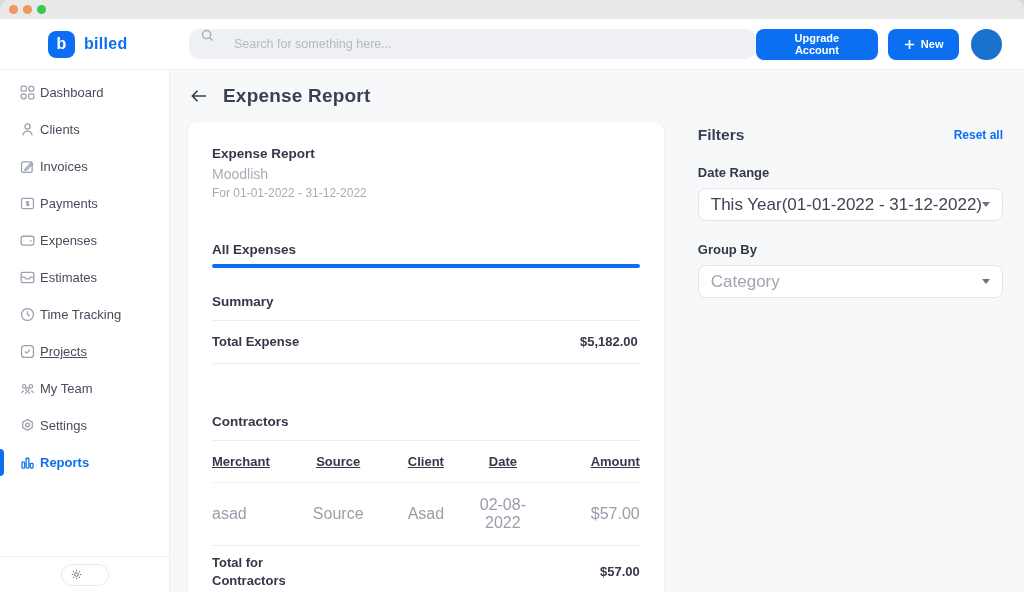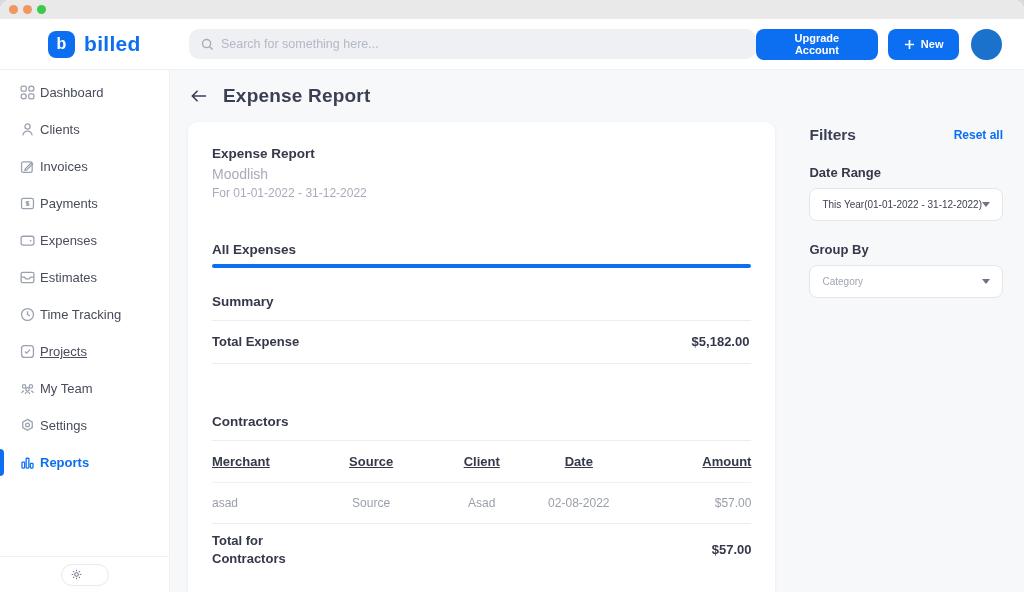--- a/index.html
+++ b/index.html
@@ -9,22 +9,22 @@
   
   .chrome { height:19px; background:#e9e9e9; display:flex; align-items:center; padding-left:9px; gap:5px; }
   .dot { width:9px; height:9px; border-radius:50%; }
   .dot1,.dot2 { background:#f0965e; }
   .dot3 { background:#3cc94c; }
 
   
   .header { height:51px; background:#fff; display:flex; align-items:center; border-bottom:1px solid #f0f1f4; padding:0 22px 0 48px; }
   .logo { display:flex; align-items:center; gap:9px; width:140px; }
   .logo-mark { width:27px; height:27px; border-radius:8px; background:#0c6ff2; color:#fff; font-weight:bold; font-size:16px; display:flex; align-items:center; justify-content:center; }
-  .logo-text { color:#0c6ff2; font-size:21px; font-weight:bold; letter-spacing:.3px; }
-  .search { flex:0 0 567px; height:30px; margin-left:2px; background:#eef0f3; border-radius:10px; display:flex; align-items:center; padding:0 12px; gap:7px; }
+  .logo-text { color:#0c6ff2; font-size:16px; font-weight:bold; letter-spacing:.3px; }
+  .search { flex:0 0 567px; height:30px; margin-left:2px; background:#eef0f3; border-radius:10px; display:flex; padding:0 12px; gap:20px; }
   .search input { border:none; outline:none; background:transparent; font-size:12.5px; color:#6b7280; width:100%; font-family:inherit; }
   .search input::placeholder { color:#b3b9c4; }
   .hdr-actions { margin-left:auto; display:flex; align-items:center; gap:10px; }
   .btn { height:31px; border:none; border-radius:8px; background:#0c6ff2; color:#fff; font-weight:bold; font-size:11px; padding:0 16px; display:flex; align-items:center; gap:6px; cursor:pointer; font-family:inherit; }
   .avatar { width:31px; height:31px; border-radius:50%; background:#1b72cc; margin-left:2px; }
 
   
   .body { display:flex; height:522px; }
   .sidebar { width:170px; background:#fff; border-right:1px solid #eef0f2; position:relative; padding-top:4px; }
   .nav-item { height:37px; display:flex; align-items:center; gap:4px; padding-left:19px; color:#484c5c; font-size:13px; position:relative; cursor:pointer; }
@@ -48,34 +48,34 @@
   .rpt-period { font-size:12px; color:#a7acb8; }
   .tab-label { margin-top:42px; font-size:13.5px; font-weight:bold; color:#343849; }
   .tab-bar { margin-top:7px; height:4px; background:#0c6ff2; border-radius:2px; }
   .sec-heading { font-size:13.5px; font-weight:bold; color:#343849; padding-bottom:11px; border-bottom:1px solid #ebedf0; }
   .summary { margin-top:26px; }
   .sum-row { display:flex; justify-content:space-between; align-items:center; padding:13px 2px 14px 0; border-bottom:1px solid #ebedf0; }
   .sum-label,.sum-value { font-size:13px; font-weight:bold; color:#343849; }
   .section { margin-top:50px; }
   .trow { display:flex; align-items:center; }
   .th-row { padding:13px 0; border-bottom:1px solid #f0f1f4; font-size:13px; font-weight:bold; color:#343849;text-decoration:underline; }
-  .td-row { padding:13px 0; border-bottom:1px solid #ebedf0; font-size:12px; color:#989ea9; }
+  .td-row { padding:13px 0; border-bottom:1px solid #ebedf0; font-size:16px; color:#989ea9; }
   .c1{width:19%;text-align:left;} .c2{width:21%;text-align:center;} .c3{width:20%;text-align:center;} .c4{width:16%;text-align:center;} .c5{width:24%;text-align:right;}
   .total-row { display:flex; justify-content:space-between; align-items:center; padding:8px 0 10px 0; }
   .total-label { font-size:13px; font-weight:bold; color:#343849; width:84px; line-height:1.35; }
   .total-value { font-size:13px; font-weight:bold; color:#343849; }
 
   
   .filters { flex:1; margin-left:34px; padding-top:4px; }
   .filters-head { display:flex; justify-content:space-between; align-items:center; }
   .filters-title { font-size:15.5px; font-weight:bold; color:#3b3f54; }
   .reset-link { font-size:12px; font-weight:bold; color:#0c6ff2; text-decoration:none; cursor:pointer; }
   .f-label { margin-top:21px; margin-bottom:8px; font-size:13px; font-weight:bold; color:#343849; }
   .select { height:33px; background:#fff; border:1px solid #e3e6ea; border-radius:8px; display:flex; align-items:center; justify-content:space-between; padding:0 12px; cursor:pointer; }
-  .select .val { font-size:10px; color:#3f4354; white-space:nowrap; }
+  .select .val { font-size:17px; color:#3f4354; white-space:nowrap; }
   .select.muted .val { color:#a0a5b1; }
   .caret { width:0; height:0; border-left:4px solid transparent; border-right:4px solid transparent; border-top:5px solid #6d7380; }
 
   svg { display:block; }
 </style>
 </head>
 <body>
 
 <div class="window">
 

